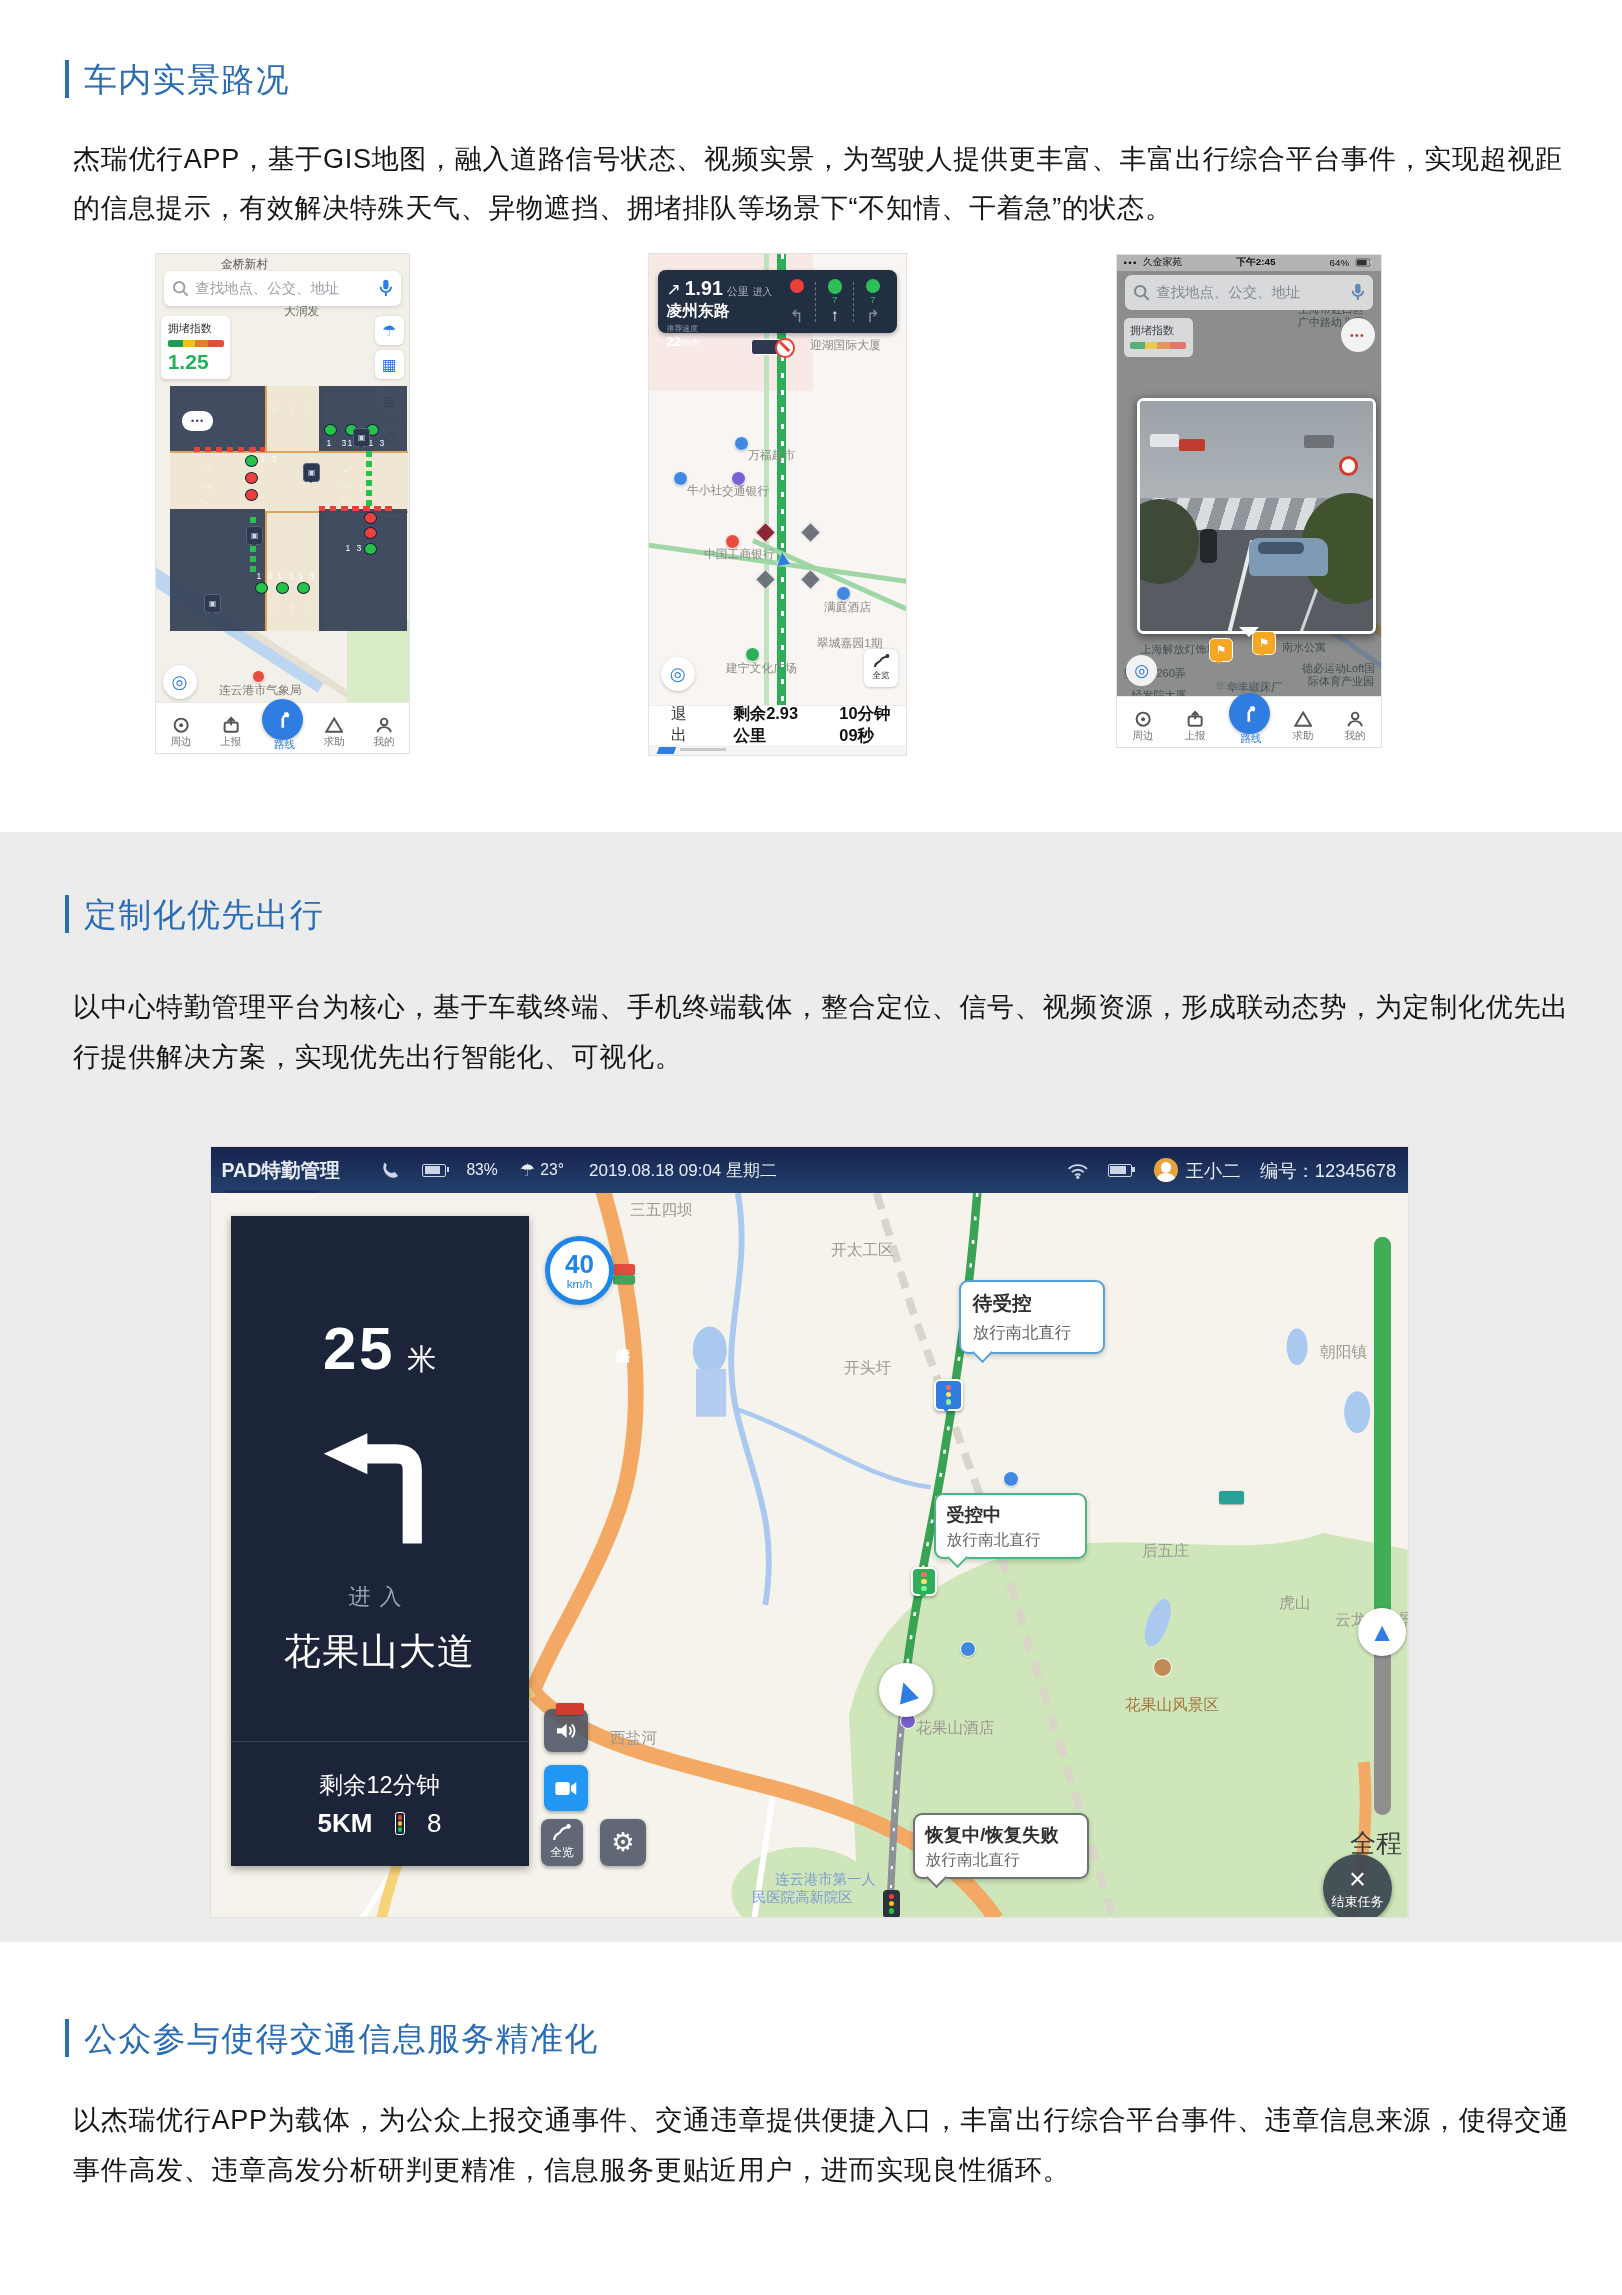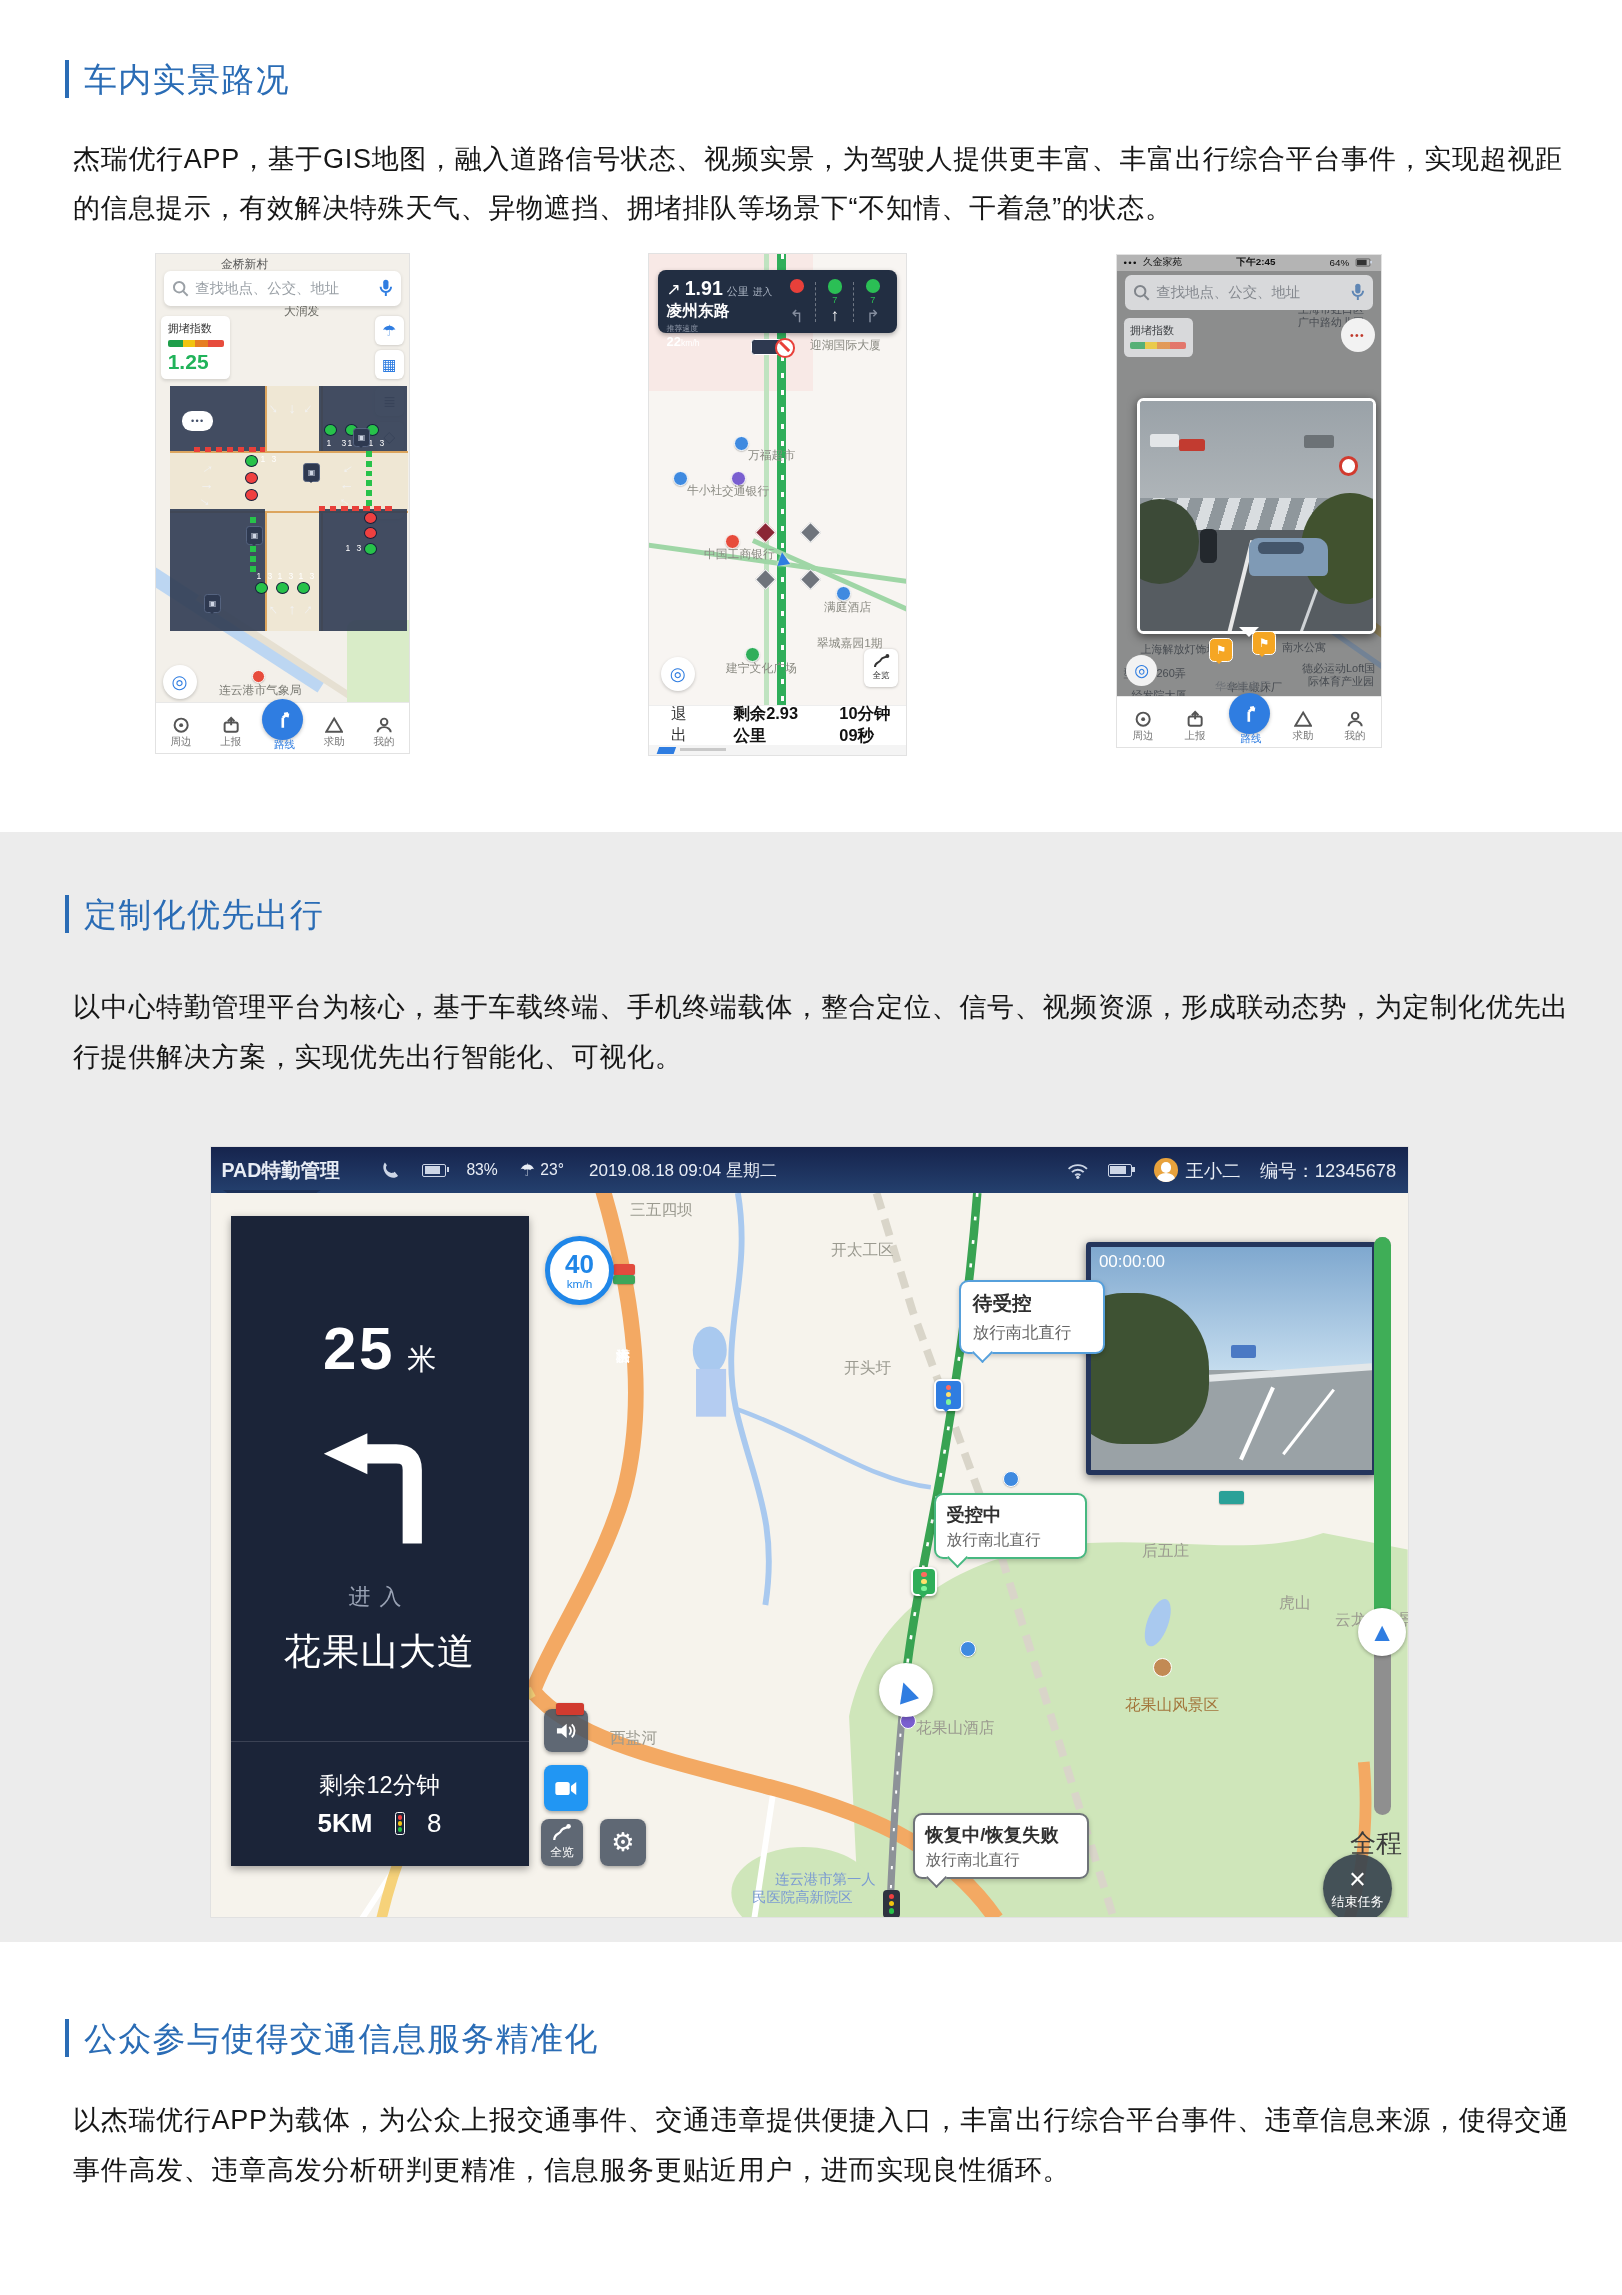--- a/index.html
+++ b/index.html
@@ -560,30 +560,20 @@
         <svg width="19.6" height="18.3" viewBox="0 0 26 24">
             <path d="M3 21 C3 12 10 14 12 9 C14 4 20 6 22 3" fill="none" stroke="#fff" stroke-width="3"></path>
             <circle cx="22" cy="3" r="3" fill="#fff"></circle>
           </svg>
         <span style="font-size:11.8px;margin-top:2.6px;">全览</span>
       </div>
       <div class="ctrlbtn" style="left:389px;top:626px;width:46px;height:47px;font-size:26px;">
           <span>⚙</span>
         </div>
 
-      <div class="vpopup" style="left:875px;top:49px;width:281px;height:223px;border:5.2px solid #24355c;border-radius:3.9px;">
-        <div class="abs" style="left:0;top:0;right:0;height:55%;background:linear-gradient(180deg,#7fa8cf 0%,#c4dcee 100%);"></div>
-        <div class="abs" style="left:0;top:55%;right:0;bottom:0;background:#9aa2a6;"></div>
-        <div class="abs" style="left:-26px;top:46px;width:144px;height:151px;background:#3e5233;border-radius:40% 50% 40% 40%;"></div>
-        <div class="abs" style="left:118px;top:122px;right:0;height:6.5px;background:#e3e7e9;transform:rotate(-4deg);"></div>
-        <div class="abs" style="left:164px;top:137px;width:3.9px;height:79px;background:#fff;transform:rotate(24deg);"></div>
-        <div class="abs" style="left:216px;top:134px;width:3.3px;height:82px;background:#fff;transform:rotate(38deg);"></div>
-        <div class="abs" style="left:140px;top:98px;width:25px;height:13px;background:#4a79c4;border-radius:2px;"></div>
-        <div class="abs" style="left:7.9px;top:5.2px;color:#fff;font-size:17px;">00:00:00</div>
-      </div>
 
       <div class="bub bub-blue" style="left:748px;top:87px;width:118px;">
         <div class="bt">待受控</div>
         <div class="bs">放行南北直行</div>
       </div>
       <div class="mpin mpin-blue" style="left:723px;top:186px;">
         <span class="lightdots">
             <i style="background:#ff6b5e;"></i>
             <i style="background:#ffe06b;"></i>
             <i style="background:#7ef59b;"></i>

